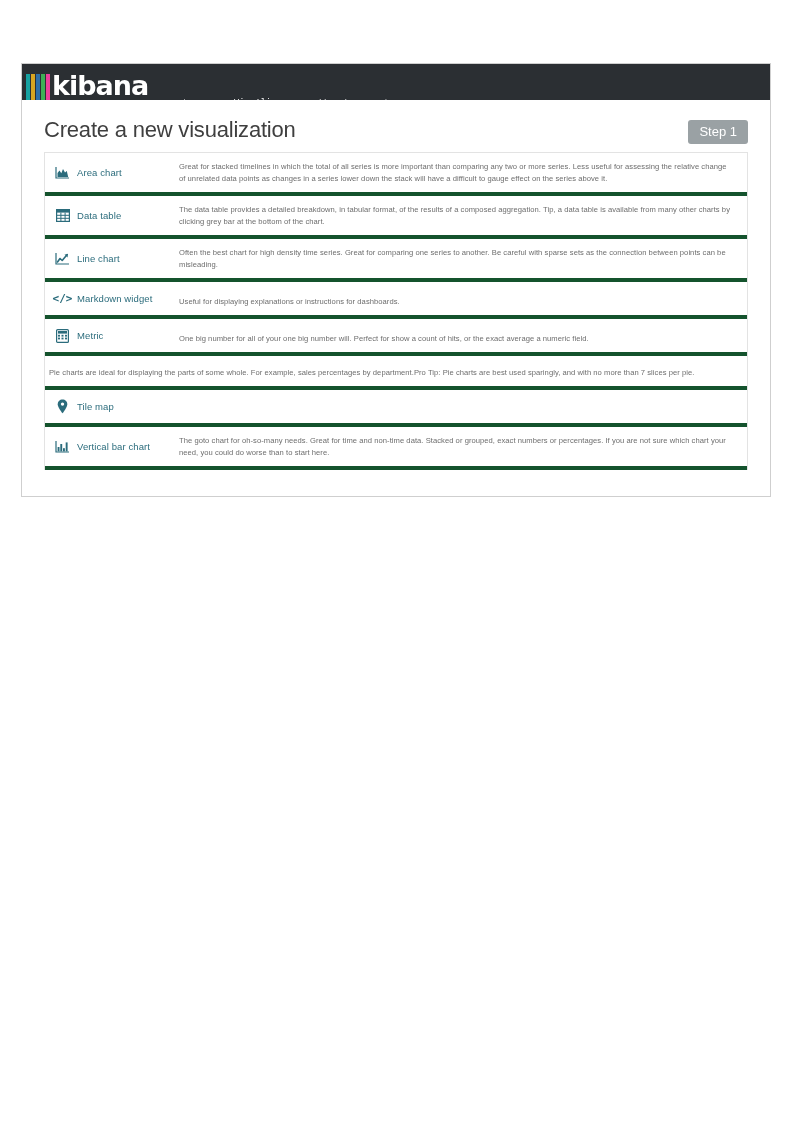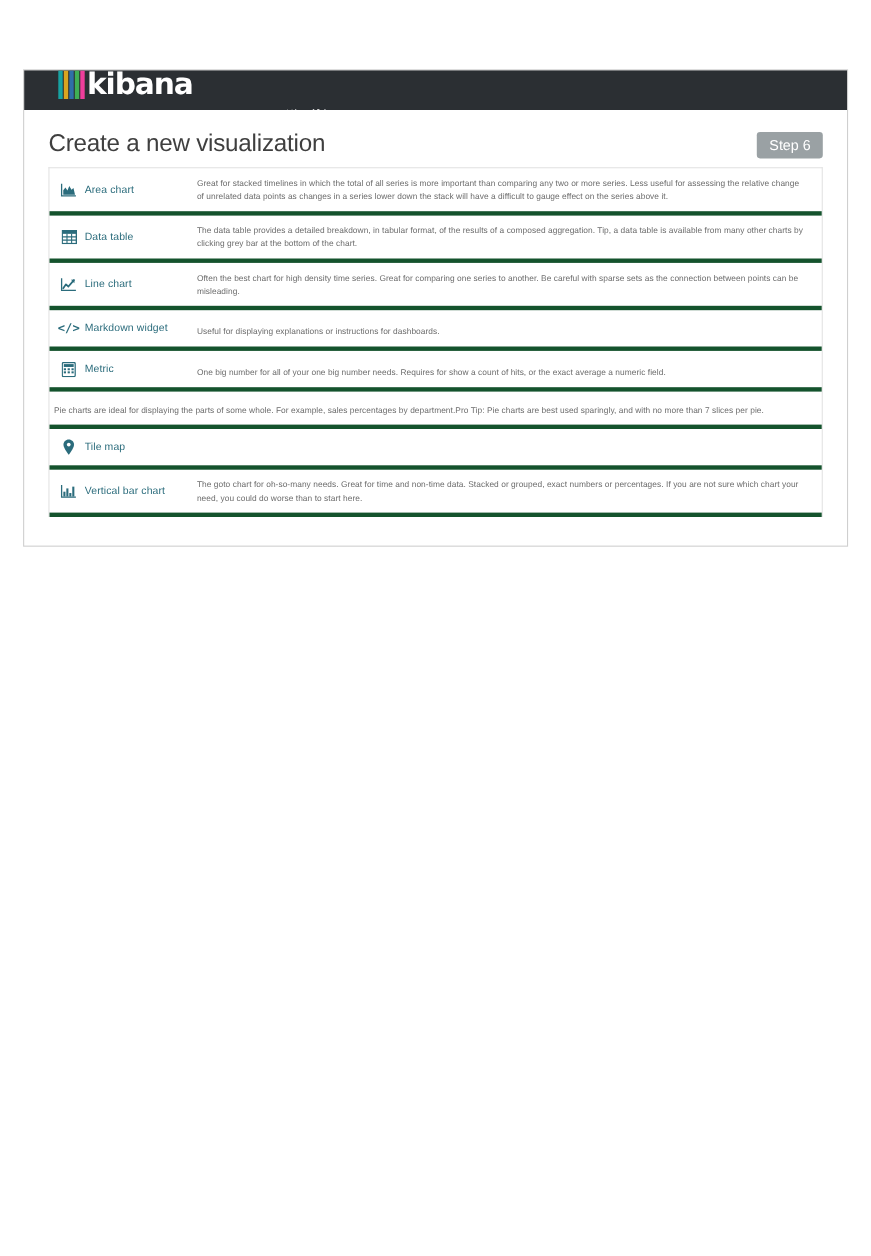--- a/index.html
+++ b/index.html
@@ -37,25 +37,24 @@
     position: relative;
     height: 36px;
     background: #2b2f33;
     display: flex;
     align-items: stretch;
     overflow: hidden;
   }
 
   .brand {
     display: flex;
-    align-items: flex-start;
+    align-items: flex-end;
     padding-left: 4px;
     padding-right: 6px;
     height: 100%;
-    margin-left: 27px;
   }
 
   .brand-bars {
     display: flex;
     height: 26px;
     align-items: stretch;
     margin-right: 2px;
   }
   .brand-bars i {
     display: block;
@@ -244,21 +243,21 @@
             <span>Settings</span>
           </div>
         </div>
 
     </div>
 
     <div class="content">
 
       <div class="page-head">
         <h1 class="page-title">Create a new visualization</h1>
-        <span class="step-badge">Step 6</span>
+        <span class="step-badge">Step 1</span>
       </div>
 
       <div class="vis-list" id="vis-list">
           <div class="vis-row">
             <div class="vis-name-cell">
               <span class="vis-icon">
                 <svg width="15" height="14" viewBox="0 0 15 14">
                   <path d="M1 1 L1 12 L14 12" stroke="#2b6c7c" stroke-width="1.2" fill="none"></path>
                   <path d="M2.5 11 L2.5 7 L4.5 4.5 L6.3 7.2 L8 3 L10 6.5 L11.8 5 L13.2 11 Z" fill="#2b6c7c"></path>
                 </svg>
@@ -314,21 +313,21 @@
                   <rect x="2" y="5.8" width="2" height="1.8" fill="#2b6c7c"></rect>
                   <rect x="5.5" y="5.8" width="2" height="1.8" fill="#2b6c7c"></rect>
                   <rect x="9" y="5.8" width="2" height="1.8" fill="#2b6c7c"></rect>
                   <rect x="2" y="8.6" width="2" height="1.8" fill="#2b6c7c"></rect>
                   <rect x="5.5" y="8.6" width="2" height="1.8" fill="#2b6c7c"></rect>
                   <rect x="9" y="8.6" width="2" height="1.8" fill="#2b6c7c"></rect>
                 </svg>
               </span>
               <span class="vis-label">Metric</span>
             </div>
-            <div class="vis-desc-cell">One big number for all of your one big number needs. Requires for show a count of hits, or the exact average a numeric field.</div>
+            <div class="vis-desc-cell">One big number for all of your one big number will. Perfect for show a count of hits, or the exact average a numeric field.</div>
           </div>
           <div class="vis-row">
             <div class="vis-desc-cell">Pie charts are ideal for displaying the parts of some whole. For example, sales percentages by department.Pro Tip: Pie charts are best used sparingly, and with no more than 7 slices per pie.</div>
           </div>
           <div class="vis-row">
             <div class="vis-name-cell">
               <span class="vis-icon">
                 <svg width="11" height="15" viewBox="0 0 11 15">
                   <path d="M5.5 0.6 C2.7 0.6 0.7 2.7 0.7 5.3 C0.7 8.6 5.5 14.4 5.5 14.4 C5.5 14.4 10.3 8.6 10.3 5.3 C10.3 2.7 8.3 0.6 5.5 0.6 Z" fill="#2b6c7c"></path>
                   <circle cx="5.5" cy="5.1" r="1.7" fill="#ffffff"></circle>

